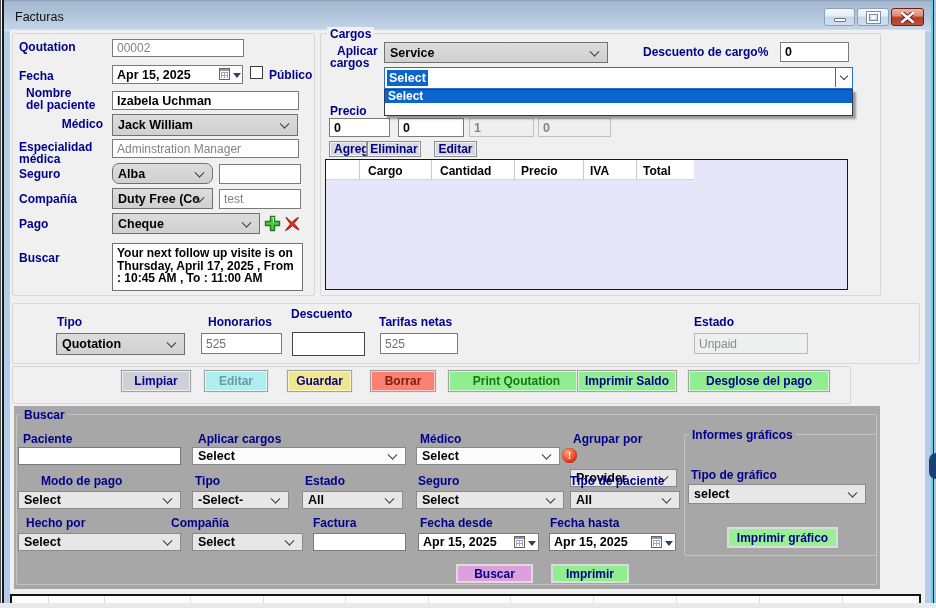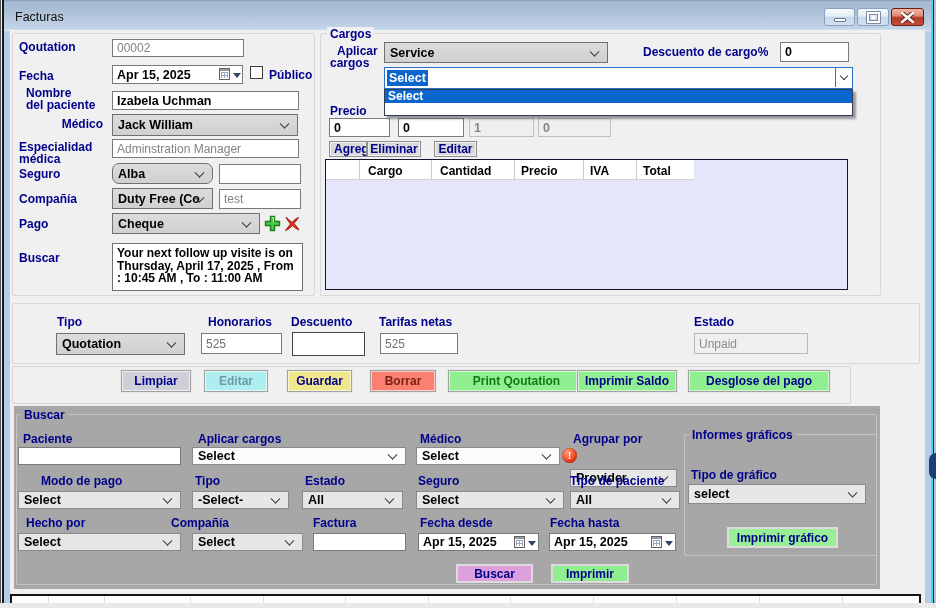--- a/index.html
+++ b/index.html
@@ -159,21 +159,21 @@
   <span style="position:absolute;left:195px;top:4px;font-size:12px;font-weight:bold;color:#000;">Precio</span>
   <span style="position:absolute;left:264px;top:4px;font-size:12px;font-weight:bold;color:#000;">IVA</span>
   <span style="position:absolute;left:317px;top:4px;font-size:12px;font-weight:bold;color:#000;">Total</span>
 </div>
 
 <div class="gbox" style="left:12px;top:303px;width:908px;height:61px;"></div>
 <span class="lbl" style="left:57px;top:315px;">Tipo</span>
 <div class="combo" style="left:56px;top:333px;width:129px;height:22px;">Quotation</div>
 <span class="lbl" style="left:200px;top:315px;padding-left:8px;">Honorarios</span>
 <div class="tb" style="left:201px;top:333px;width:81px;height:21px;color:#6f6f6f;font-weight:normal;font-size:12px;">525</div>
-<span class="lbl" style="left:291px;top:315px;">Descuento</span>
+<span class="lbl" style="left:291px;top:307px;">Descuento</span>
 <div class="tb" style="left:292px;top:332px;width:73px;height:24px;border:1.5px solid #454545;"></div>
 <span class="lbl" style="left:379px;top:315px;">Tarifas netas</span>
 <div class="tb" style="left:380px;top:333px;width:78px;height:21px;color:#6f6f6f;font-weight:normal;font-size:12px;">525</div>
 <span class="lbl" style="left:694px;top:315px;">Estado</span>
 <div class="tb" style="left:694px;top:333px;width:114px;height:21px;background:#eef0f0;border-color:#b9b9b9;color:#8a8a8a;font-weight:normal;font-size:12px;">Unpaid</div>
 
 <div class="gbox" style="left:12px;top:366px;width:839px;height:38px;"></div>
 <div class="btn" style="left:121px;top:370px;width:70px;height:22px;background:#cfd0d7;">Limpiar</div>
 <div class="btn" style="left:204px;top:370px;width:64px;height:22px;background:#afeeee;color:#6b9aa4;">Editar</div>
 <div class="btn" style="left:287px;top:370px;width:65px;height:22px;background:#f0e68c;">Guardar</div>

